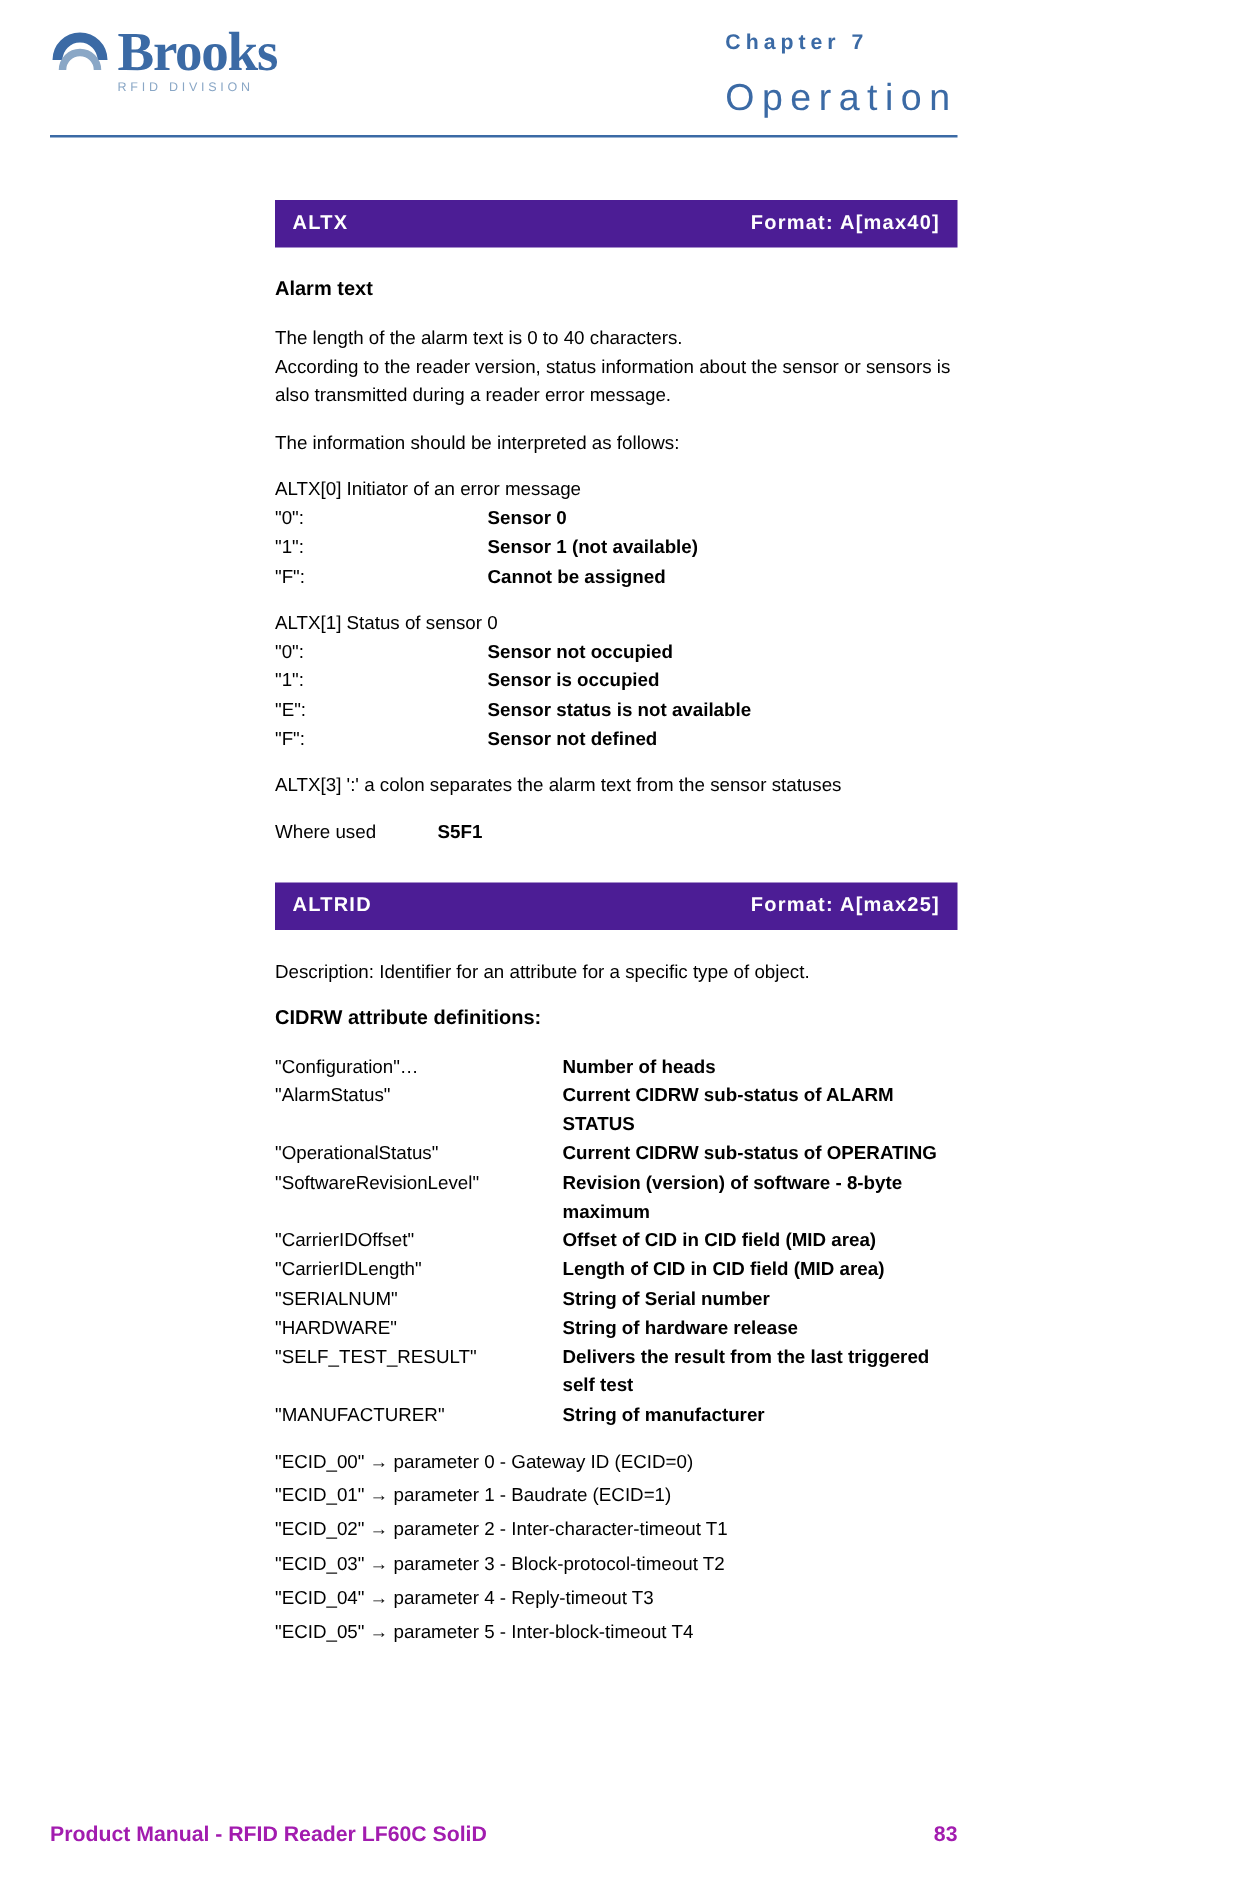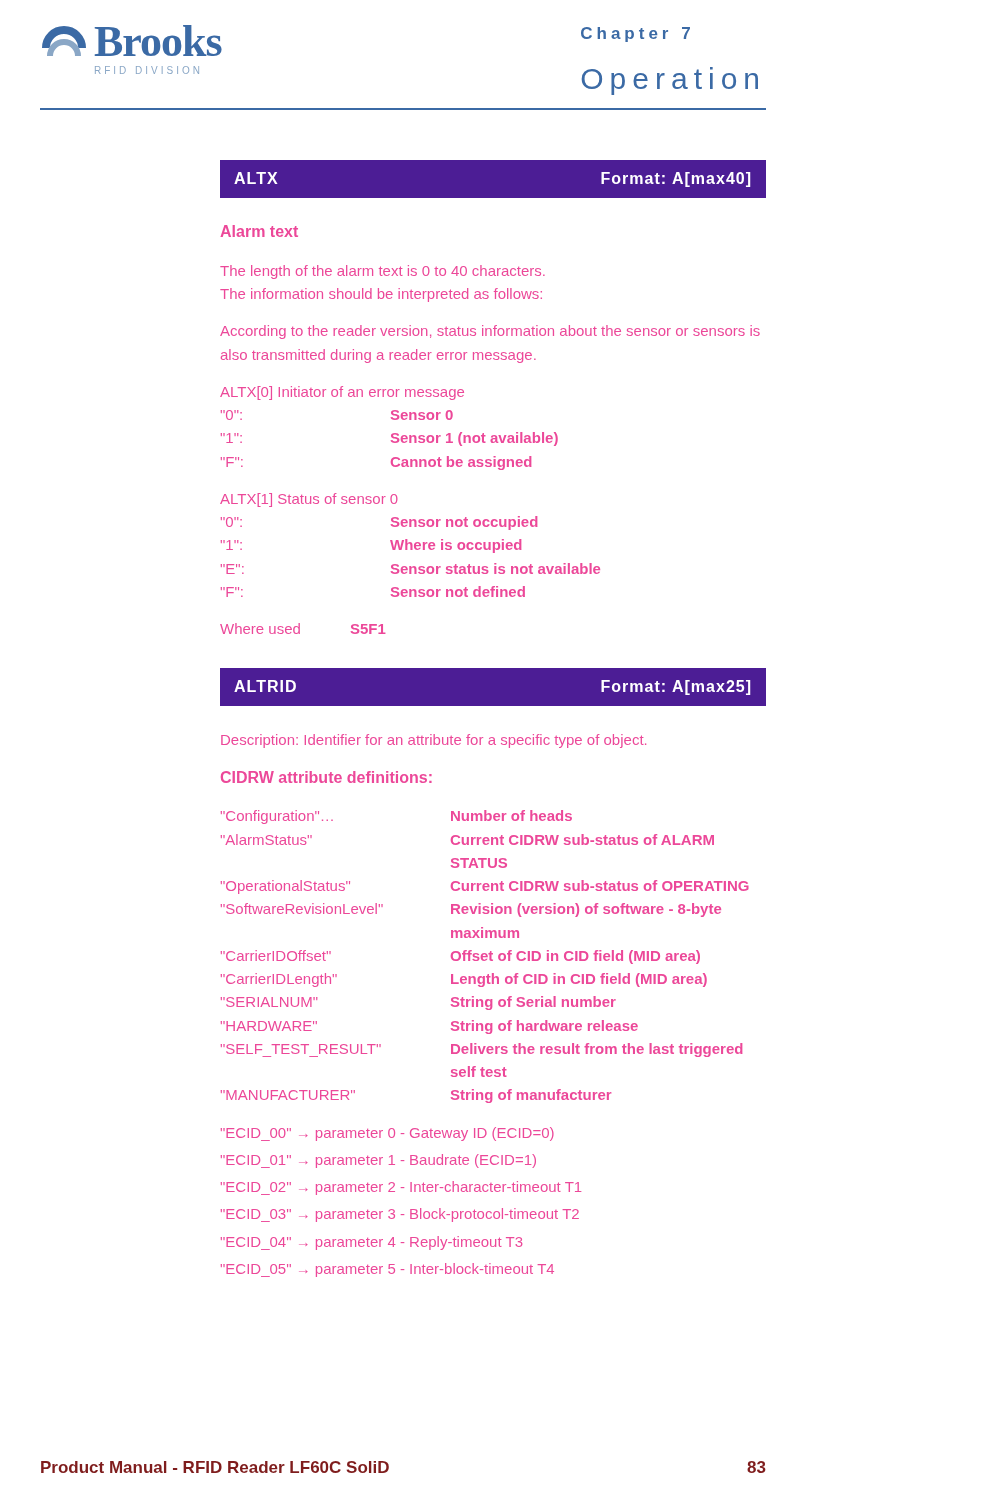--- a/index.html
+++ b/index.html
@@ -75,36 +75,36 @@
     font-weight: bold;
     font-size: 16px;
     letter-spacing: 1px;
     margin-bottom: 22px;
   }
   .sec-head {
     font-weight: bold;
     font-size: 16px;
     margin: 0 0 14px 0;
   }
-  p, .line { font-size: 15px; line-height: 1.55; margin: 0; color: #ec4899; }
+  p, .line { font-size: 15px; line-height: 1.55; margin: 0; color: #000000; }
   .para { margin-bottom: 14px; }
   .pair-table { width: 100%; }
   .pair-row { display:flex; }
   .pair-key { width: 170px; }
   .pair-val { flex:1;font-weight:bold; }
   .defs .pair-key { width: 230px; }
   .gap { height: 14px; }
   .footer {
     position: absolute;
     bottom: 24px;
     left: 40px;
     right: 60px;
     display: flex;
     justify-content: space-between;
-    color: #7f1d1d;
+    color: #a21caf;
     font-weight: bold;
     font-size: 17px;
   }
 </style>
 </head>
 <body>
 
 <div class="page">
   <div class="header-row">
     <div class="logo-block">
@@ -128,22 +128,22 @@
   <div class="content">
 
     <div class="bar">
       <span>ALTX</span>
       <span>Format: A[max40]</span>
     </div>
 
     <p class="sec-head">Alarm text</p>
 
     <p class="line">The length of the alarm text is 0 to 40 characters.</p>
+    <p class="line para">According to the reader version, status information about the sensor or sensors is also transmitted during a reader error message.</p>
     <p class="line para">The information should be interpreted as follows:</p>
-    <p class="line para">According to the reader version, status information about the sensor or sensors is also transmitted during a reader error message.</p>
 
     <p class="line">ALTX[0] Initiator of an error message</p>
     <div class="pair-table" id="altx0-rows">
         <div class="pair-row">
           <div class="pair-key line">"0":</div>
           <div class="pair-val line">Sensor 0</div>
         </div>
         <div class="pair-row">
           <div class="pair-key line">"1":</div>
           <div class="pair-val line">Sensor 1 (not available)</div>
@@ -156,33 +156,34 @@
     <div class="gap"></div>
 
     <p class="line">ALTX[1] Status of sensor 0</p>
     <div class="pair-table" id="altx1-rows">
         <div class="pair-row">
           <div class="pair-key line">"0":</div>
           <div class="pair-val line">Sensor not occupied</div>
         </div>
         <div class="pair-row">
           <div class="pair-key line">"1":</div>
-          <div class="pair-val line">Where is occupied</div>
+          <div class="pair-val line">Sensor is occupied</div>
         </div>
         <div class="pair-row">
           <div class="pair-key line">"E":</div>
           <div class="pair-val line">Sensor status is not available</div>
         </div>
         <div class="pair-row">
           <div class="pair-key line">"F":</div>
           <div class="pair-val line">Sensor not defined</div>
         </div>
       </div>
     <div class="gap"></div>
 
+    <p class="line para">ALTX[3] ':' a colon separates the alarm text from the sensor statuses</p>
 
     <div class="pair-row para">
       <div class="pair-key line" style="width:130px">Where used</div>
       <div class="pair-val line">S5F1</div>
     </div>
 
     <div class="gap"></div>
 
     <div class="bar">
       <span>ALTRID</span>

